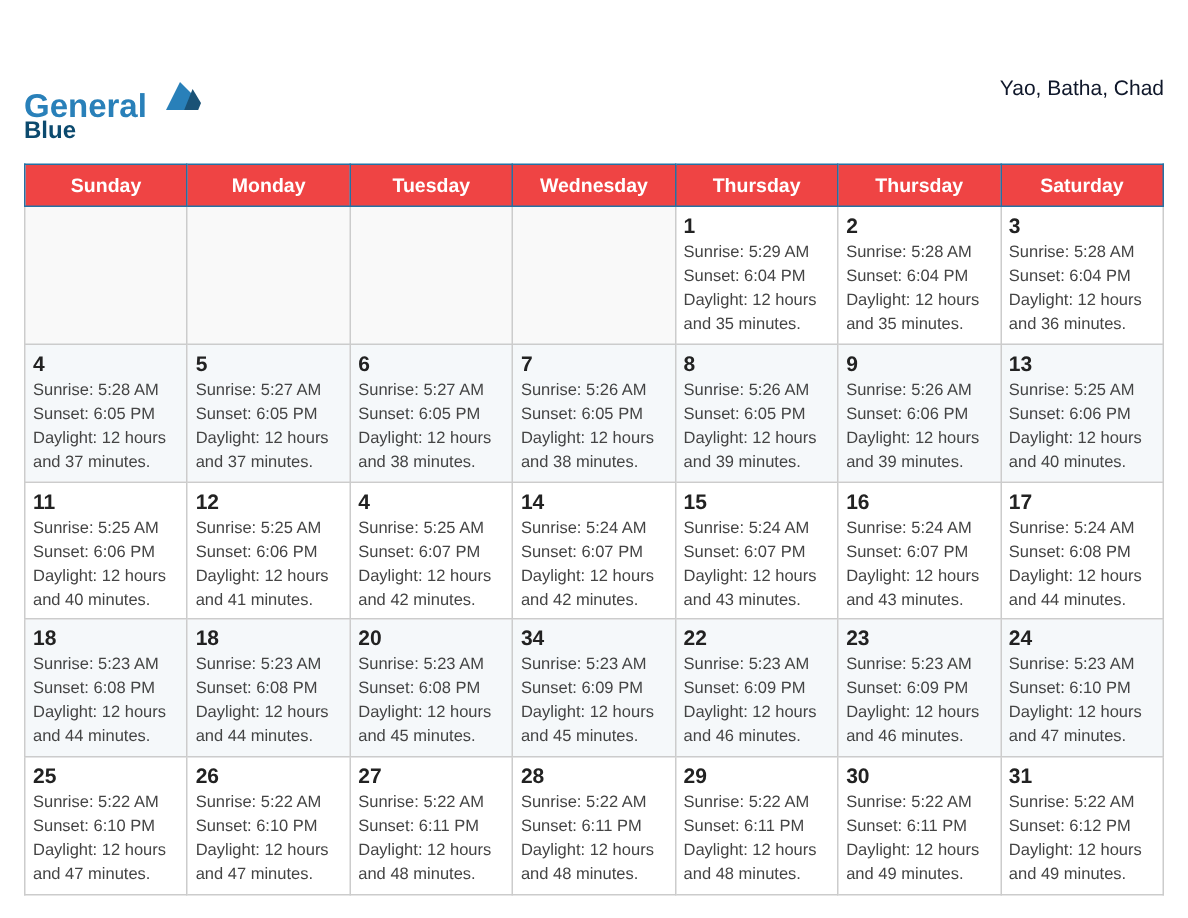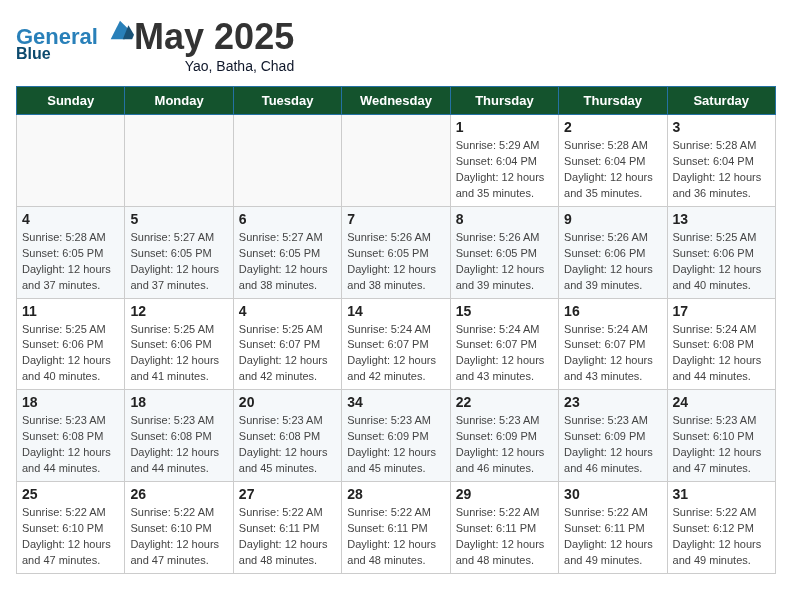--- a/index.html
+++ b/index.html
@@ -5,22 +5,24 @@
     * { box-sizing: border-box; margin: 0; padding: 0; }
     body {
       font-family: Arial, sans-serif;
       background: #fff;
       width: 792px;
       min-height: 612px;
       padding: 16px;
     }
     .header {
       display: flex;
+      justify-content: space-between;
       align-items: flex-start;
       margin-bottom: 12px;
+      margin-top: 34px;
     }
     .logo {
       display: flex;
       align-items: center;
     }
     .logo-text {
       font-size: 22px;
       font-weight: bold;
       color: #1a5276;
       line-height: 1.1;
@@ -44,21 +46,21 @@
     .subtitle {
       font-size: 14px;
       color: #0f172a;
     }
     .calendar {
       width: 100%;
       border-collapse: collapse;
       border: 1px solid #ccc;
     }
     .calendar th {
-      background: #14532d;
+      background: #ef4444;
       color: #fff;
       font-size: 13px;
       font-weight: bold;
       padding: 6px 4px;
       text-align: center;
       border: 1px solid #2471a3;
     }
     .calendar td {
       width: 108px;
       vertical-align: top;
@@ -99,21 +101,20 @@
           <svg class="logo-icon" viewBox="0 0 30 30">
             <polygon points="5,25 15,5 25,15 20,25" fill="#2980b9"></polygon>
             <polygon points="18,25 24,10 30,20 28,25" fill="#1a5276"></polygon>
           </svg>
         </div>
       </div>
       <div style="font-size:16px;font-weight:bold;color:#0c4a6e;margin-top:-4px;">Blue</div>
     </div>
   </div>
   <div class="title-area">
-    <div class="month-title">May 2025</div>
     <div class="subtitle">Yao, Batha, Chad</div>
   </div>
 </div>
 
 <table class="calendar">
   <thead>
     <tr id="weekday-header">
         <th>Sunday</th>
         <th>Monday</th>
         <th>Tuesday</th>

